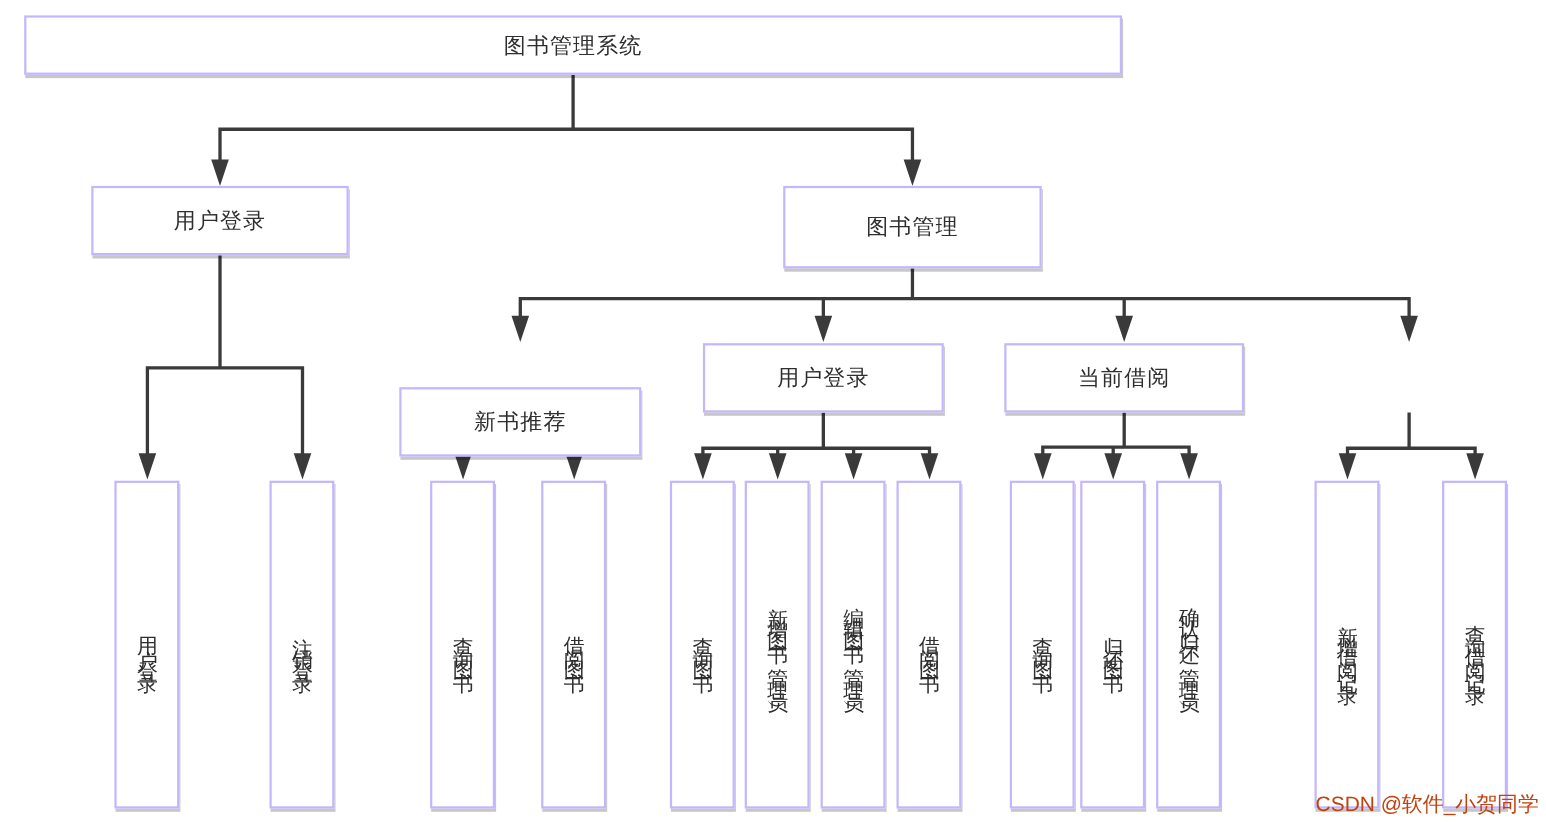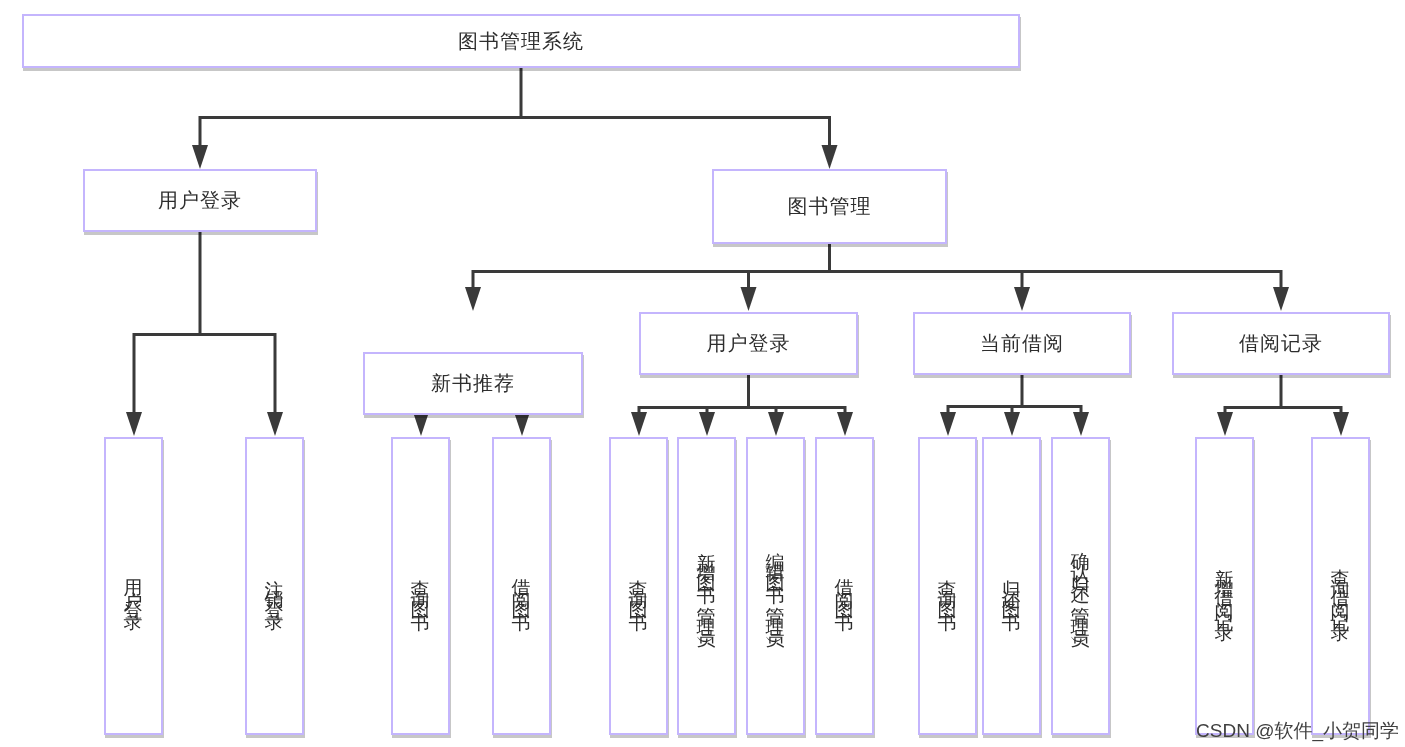--- a/index.html
+++ b/index.html
@@ -71,21 +71,21 @@
   .n-leaf-d2 { left: 982px; }
   .n-leaf-d3 { left: 1051px; }
   .n-leaf-e1 { left: 1195px; }
   .n-leaf-e2 { left: 1311px; }
 
   #watermark {
     position: absolute;
     right: 6px;
     bottom: 3px;
     font-size: 19px;
-    color: #404040;
+    color: #c2410c;
     z-index: 3;
     white-space: nowrap;
   }
 </style>
 </head>
 <body>
 
 <div id="canvas">
 
   <svg id="connectors" viewBox="0 0 1405 747" xmlns="http://www.w3.org/2000/svg">
@@ -134,23 +134,20 @@
 
   <div class="node h n-new-book-rec">
     <span>新书推荐</span>
   </div>
   <div class="node h n-book-borrow">
     <span>用户登录</span>
   </div>
   <div class="node h n-current-borrow">
     <span>当前借阅</span>
   </div>
-  <div class="node h n-borrow-record">
-    <span>借阅记录</span>
-  </div>
 
   <div class="node v leaf n-leaf-a1">
     <span>用户登录</span>
   </div>
   <div class="node v leaf n-leaf-a2">
     <span>注销登录</span>
   </div>
   <div class="node v leaf n-leaf-b1">
     <span>查询图书</span>
   </div>

